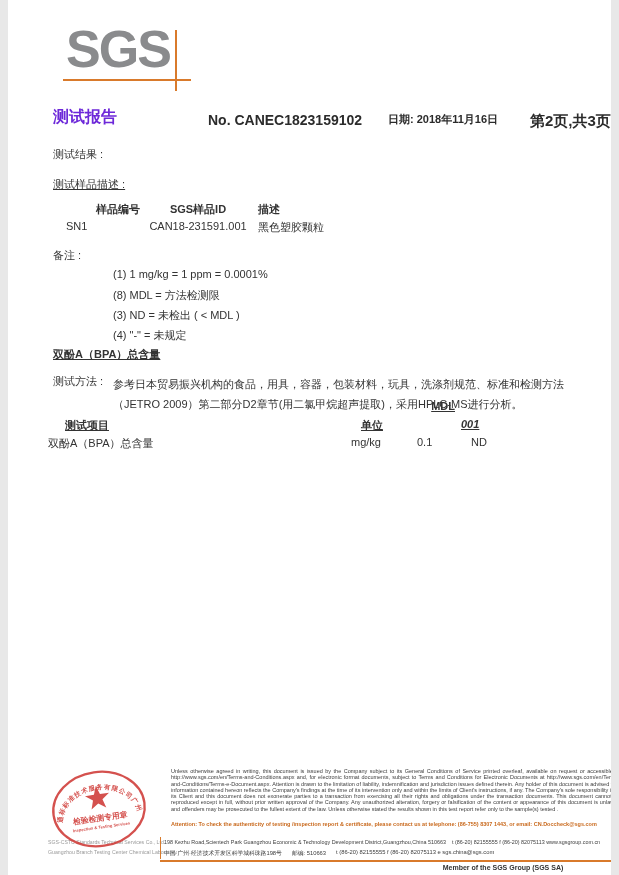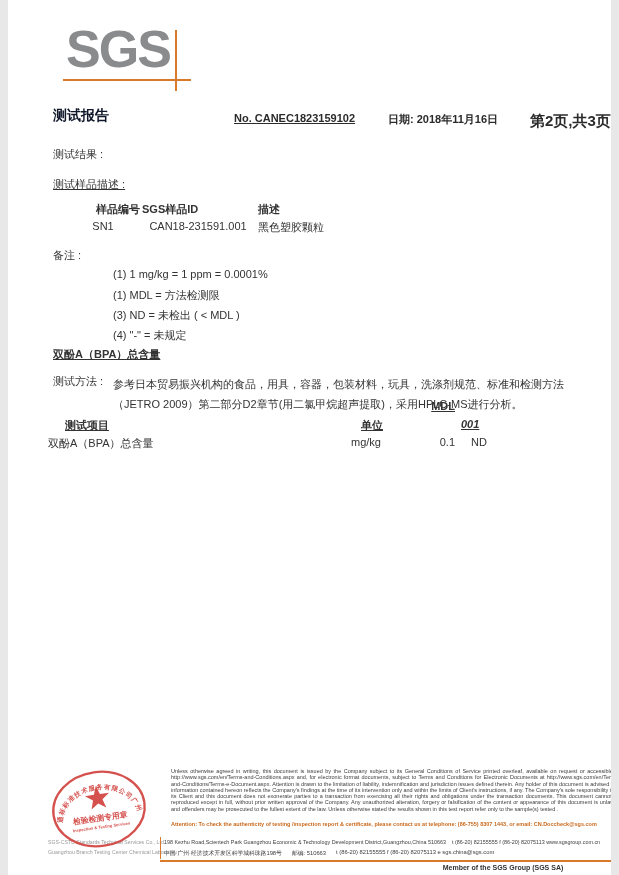--- a/index.html
+++ b/index.html
@@ -8,49 +8,49 @@
     background:#ffffff; overflow:hidden;
     font-family:"Liberation Sans","DejaVu Sans",sans-serif; color:#333;
   }
   .abs { position:absolute; }
   
   .logo { left:58px; top:20px; font-size:52px; font-weight:800; letter-spacing:-2px;
           color:#8a8b8d; line-height:58px; }
   .logo-hline { left:55px; top:79px; width:128px; height:2px; background:#d97a2b; }
   .logo-vline { left:167px; top:30px; width:2px; height:61px; background:#d97a2b; }
   
-  .title     { left:45px;  top:107px; font-size:14px; font-weight:bold; color:#0f172a; }
-  .report-no { left:226px; top:112px; font-size:11px; font-weight:600; color:#2b2b2b;text-decoration:underline; }
+  .title     { left:45px;  top:107px; font-size:16px; font-weight:bold; color:#6d28d9; }
+  .report-no { left:200px; top:112px; font-size:14px; font-weight:600; color:#2b2b2b; }
   .date      { left:380px; top:112px; font-size:11px; font-weight:600; color:#2b2b2b; }
   .pages     { left:522px; top:112px; font-size:15px; font-weight:600; color:#2b2b2b; }
   
   .t11 { font-size:11px; color:#333; }
   .u { text-decoration:underline; }
   .i { font-style:italic; }
   .results-label { left:45px; top:147px; }
   .sample-desc-heading { left:45px; top:177px; font-weight:normal; }
   .s-h1 { left:58px;  top:202px; width:74px;  text-align:right; font-weight:bold; }
-  .s-h2 { left:134px; top:202px; width:112px; font-weight:bold; }
+  .s-h2 { left:134px; top:202px; width:112px; text-align:center; font-weight:bold; }
   .s-h3 { left:250px; top:202px; font-weight:bold; }
-  .s-v1 { left:58px;  top:220px; width:74px;  text-align:center; }
+  .s-v1 { left:58px;  top:220px; width:74px;  }
   .s-v2 { left:134px; top:220px; width:112px; text-align:center; }
   .s-v3 { left:250px; top:220px; }
   .notes-label { left:45px; top:248px; }
   .note0 { left:105px; top:268px; } .note1 { left:105px; top:288px; }
   .note2 { left:105px; top:308px; } .note3 { left:105px; top:328px; }
   .bpa-heading { left:45px; top:347px; font-weight:bold; }
   .method-label { left:45px; top:374px; }
   .method-text { left:105px; top:374px; width:484px; line-height:20px; }
   .r-h-item { left:57px;  top:418px; font-weight:bold; }
   .r-h-unit { left:343px; top:418px; width:42px; text-align:center; font-weight:bold; }
   .r-h-mdl  { left:409px; top:400px; width:38px; text-align:right; font-weight:bold;text-decoration:underline; }
   .r-h-001  { left:453px; top:418px; width:36px; text-align:left; font-weight:bold; }
   .r-v-item { left:40px;  top:436px; }
   .r-v-unit { left:343px; top:436px; width:42px; text-align:left; }
-  .r-v-mdl  { left:409px; top:436px; width:38px; text-align:right; }
+  .r-v-mdl  { left:409px; top:436px; width:38px; text-align:left; }
   .r-v-001  { left:453px; top:436px; width:36px; text-align:center; }
   
   .disclaimer { left:163px; top:768px; width:449px; font-size:5.5px; line-height:6.3px;
                 text-align:justify; color:#3d3d3d; }
   .attention  { left:163px; top:821px; width:449px; font-size:5.5px; line-height:6.3px;
                 color:#c96a1e; font-weight:bold; }
   .company1 { left:40px; top:839px; font-size:5.2px; color:#9a9a9a; white-space:nowrap; }
   .company2 { left:40px; top:849px; font-size:5.2px; color:#9a9a9a; white-space:nowrap; }
   .footer-vline { left:152px; top:837px; width:1px; height:22px; background:#d97a2b; }
   .addr-row1 { left:156px; top:839px; width:456px; font-size:5.4px; color:#3d3d3d;
@@ -83,21 +83,21 @@
 
   <div class="abs t11 s-h1">样品编号</div>
   <div class="abs t11 s-h2">SGS样品ID</div>
   <div class="abs t11 s-h3">描述</div>
   <div class="abs t11 s-v1">SN1</div>
   <div class="abs t11 s-v2">CAN18-231591.001</div>
   <div class="abs t11 s-v3">黑色塑胶颗粒</div>
 
   <div class="abs t11 notes-label">备注 :</div>
   <div class="abs t11 note0">(1) 1 mg/kg = 1 ppm = 0.0001%</div>
-  <div class="abs t11 note1">(1) MDL = 方法检测限</div>
+  <div class="abs t11 note1">(8) MDL = 方法检测限</div>
   <div class="abs t11 note2">(3) ND = 未检出 ( &lt; MDL )</div>
   <div class="abs t11 note3">(4) "-" = 未规定</div>
 
   <div class="abs t11 u bpa-heading">双酚A（BPA）总含量</div>
   <div class="abs t11 method-label">测试方法 :</div>
   <div class="abs t11 method-text">参考日本贸易振兴机构的食品，用具，容器，包装材料，玩具，洗涤剂规范、标准和检测方法（JETRO 2009）第二部分D2章节(用二氯甲烷超声提取)，采用HPLC-MS进行分析。</div>
 
   <div class="abs t11 u r-h-item">测试项目</div>
   <div class="abs t11 u r-h-unit">单位</div>
   <div class="abs t11 u r-h-mdl">MDL</div>

